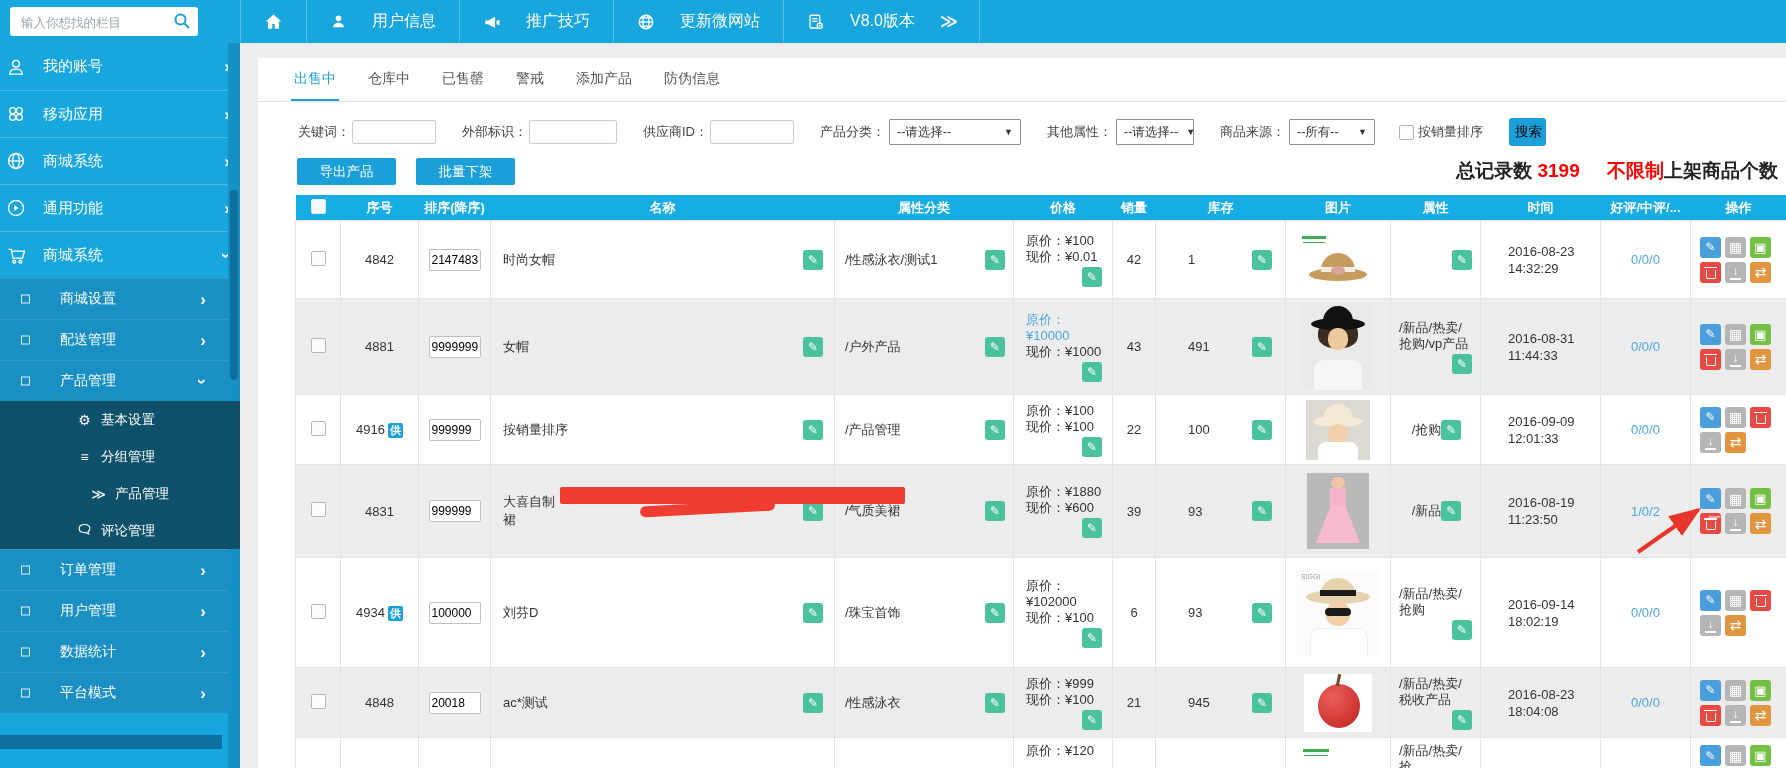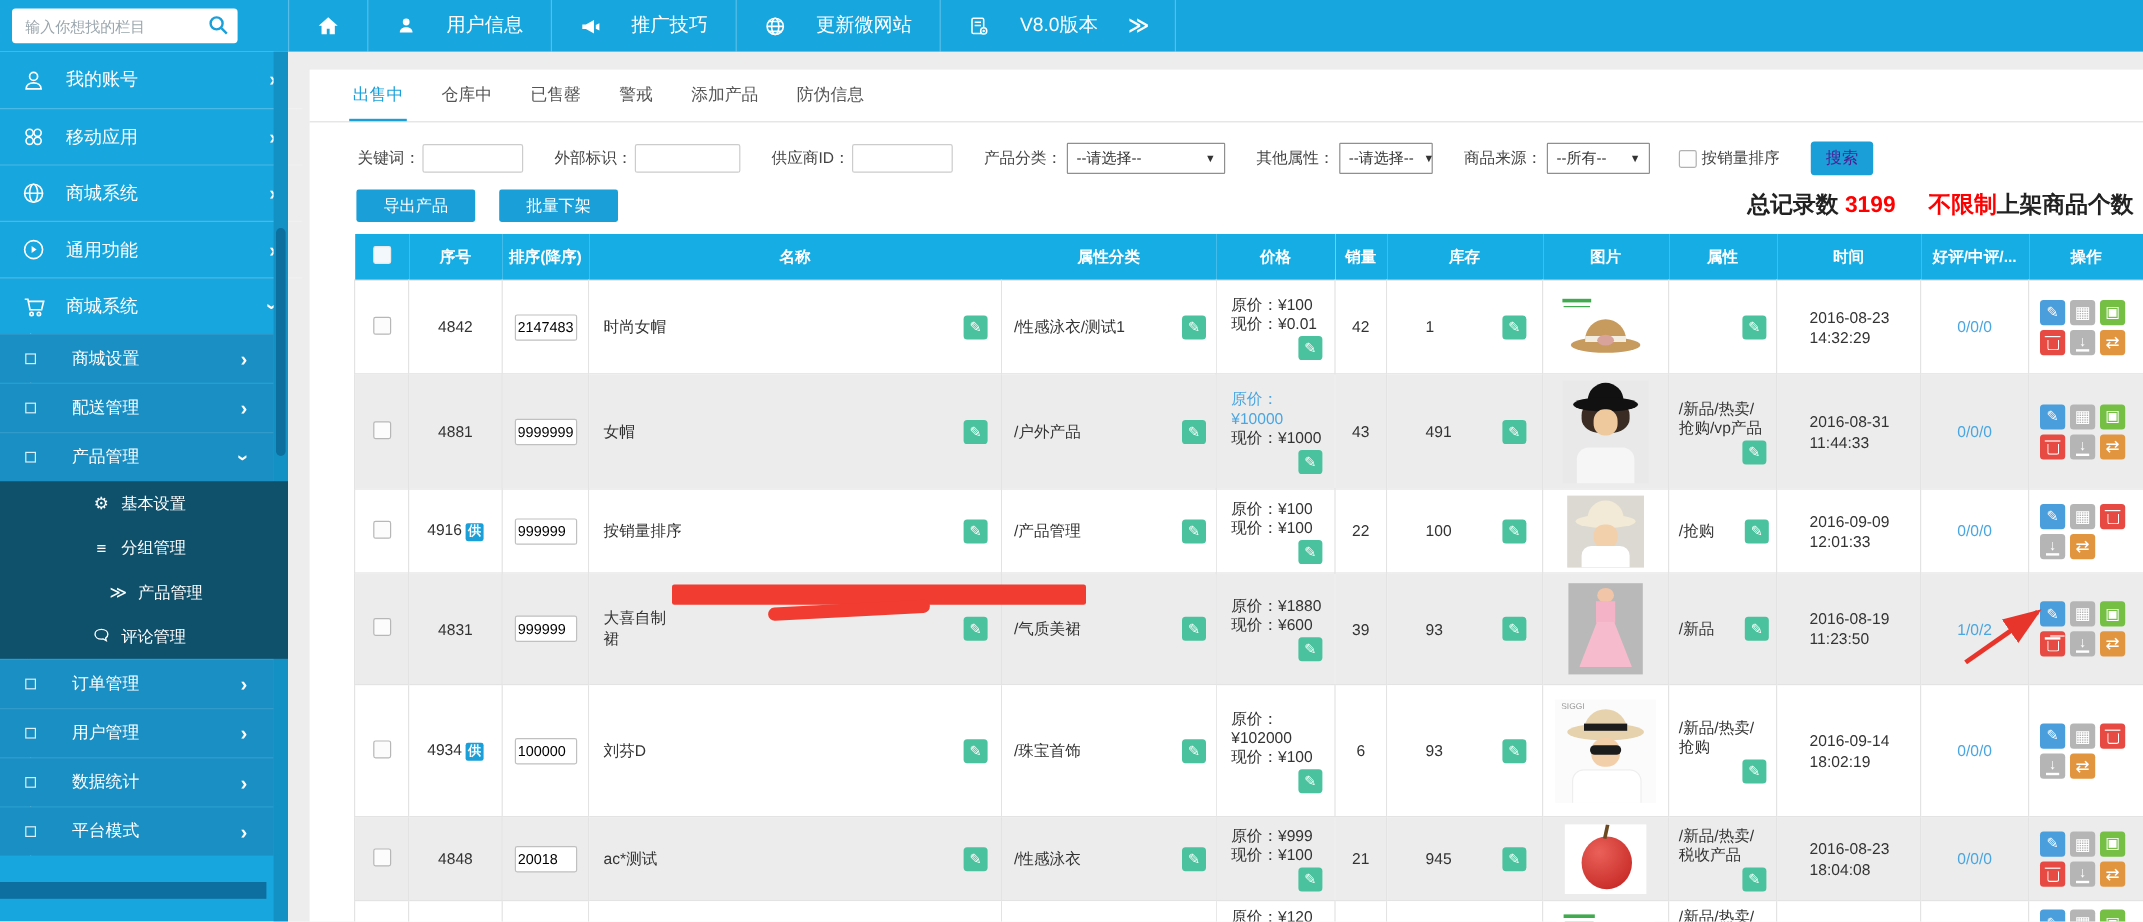--- a/index.html
+++ b/index.html
@@ -13,21 +13,21 @@
 .sb-search .mag{position:absolute;right:7px;top:5px;}
 .nav{position:absolute;left:240px;top:0;height:43px;display:flex;}
 .nav-item{display:flex;align-items:center;padding:0 23px;color:#fff;font-size:16px;gap:25px;cursor:pointer;border-left:1px solid rgba(255,255,255,.28);}
 .nav-item:last-child{border-right:1px solid rgba(255,255,255,.28);}
 .nav-item svg{display:block;}
 .nav-suffix{font-size:17px;font-weight:bold;letter-spacing:-2px;}
 
 .sidebar{position:absolute;left:0;top:43px;width:240px;bottom:0;background:#18a6de;z-index:20;}
 .sb-track{position:absolute;right:0;top:0;bottom:0;width:12px;background:#1391c5;}
 .sb-thumb{position:absolute;right:2px;top:147px;width:8px;height:190px;background:#0c6f9e;border-radius:4px;}
-.sb-item{height:47px;display:flex;align-items:center;color:#fff;font-size:15px;cursor:pointer;position:relative;padding-left:17px;width:252px;box-sizing:border-box;border-top:1px solid rgba(255,255,255,.22);}
+.sb-item{height:47px;display:flex;align-items:center;color:#fff;font-size:15px;cursor:pointer;position:relative;padding-left:5px;width:252px;box-sizing:border-box;border-top:1px solid rgba(255,255,255,.22);}
 .sb-item.first{border-top:none;}
 .ic{width:22px;height:22px;margin-right:16px;display:flex;align-items:center;justify-content:center;flex:none;}
 .chev{position:absolute;right:22px;font-size:17px;line-height:1;color:#fff;font-weight:bold;}
 .chev.down{transform:rotate(90deg);}
 .tree{position:relative;}
 .tree::before{content:"";position:absolute;left:25px;top:0;bottom:0;border-left:1px dashed rgba(255,255,255,.65);}
 .sb-sub{height:41px;background:#1a8fc4;display:flex;align-items:center;padding-left:60px;color:#fff;font-size:14px;position:relative;cursor:pointer;width:228px;box-sizing:border-box;border-top:1px solid rgba(255,255,255,.10);}
 .sb-sub::before{content:"";position:absolute;left:21px;top:50%;width:7px;height:7px;border:1px solid rgba(255,255,255,.85);transform:translateY(-50%);background:#1a8fc4;z-index:1;}
 .sb-dark{background:#0f506b;width:240px;position:relative;z-index:2;}
 .sb-d-item{height:37px;display:flex;align-items:center;color:#fff;font-size:13.5px;padding-left:76px;cursor:pointer;gap:8px;}
@@ -40,49 +40,49 @@
 .tabs{height:43px;border-bottom:1px solid #e0e0e0;display:flex;align-items:stretch;padding-left:33px;}
 .tab{display:flex;align-items:center;margin-right:26px;font-size:14px;color:#555;cursor:pointer;border-bottom:2px solid transparent;padding:0 3px;box-sizing:border-box;}
 .tab.active{color:#1b9fd8;border-bottom-color:#1b9fd8;}
 .filters{margin:16px 0 0 40px;display:flex;align-items:center;font-size:13px;color:#444;height:28px;white-space:nowrap;}
 .flab{margin-left:26px;}
 .flab.firstlab{margin-left:0;}
 .f-in{width:84px;height:24px;border:1px solid #ccc;border-radius:2px;margin-left:2px;outline:none;box-sizing:border-box;}
 .f-sel{height:26px;border:1px solid #8f8f8f;border-radius:1px;margin-left:4px;display:inline-flex;align-items:center;justify-content:space-between;padding:0 7px;font-size:12.5px;color:#333;box-sizing:border-box;cursor:pointer;background:#fff;}
 .f-sel .car{font-size:9px;margin-left:8px;}
 .f-cb{width:13px;height:13px;border:1px solid #b0b0b0;background:#fdfdfd;display:inline-block;vertical-align:-2px;margin:0 4px 0 24px;border-radius:2px;cursor:pointer;}
-.btn-search{margin-left:26px;width:52px;height:28px;background:#1b9fd8;color:#4c1d95;border:none;border-radius:3px;font-size:13.5px;cursor:pointer;font-family:Liberation Serif, serif;}
+.btn-search{margin-left:26px;width:37px;height:28px;background:#1b9fd8;color:#000000;border:none;border-radius:3px;font-size:13.5px;cursor:pointer;font-family:Liberation Serif, serif;}
 .toolbar{margin:12px 0 0 39px;display:flex;gap:20px;}
 .btn-blue{width:99px;height:27px;background:#1b9fd8;color:#fff;font-size:13.5px;border:none;border-radius:2px;cursor:pointer;}
 .summary{position:absolute;right:8px;top:100px;font-size:19px;color:#222;font-weight:bold;}
 .summary .red{color:#ff0000;}
 .summary .grp2{margin-left:22px;}
 
 .tablewrap{margin:10px 0 0 37px;}
 table{border-collapse:collapse;table-layout:fixed;width:1491px;font-size:13px;color:#333;}
-thead th{background:#16ace4;color:#fff;height:38px;font-weight:bold;font-size:13px;padding:0;overflow:hidden;white-space:nowrap;margin-top:36px;}
+thead th{background:#16ace4;color:#fff;height:25px;font-weight:bold;font-size:13px;padding:0;overflow:hidden;white-space:nowrap;margin-top:36px;}
 td{border:1px solid #e3e3e3;padding:0;vertical-align:middle;overflow:hidden;background:#fff;}
 tr.gray td{background:#ececec;}
 tr.vtop td{vertical-align:top;padding-top:5px;}
 .cb{width:13px;height:13px;border:1px solid #b7b7b7;background:#fcfcfc;border-radius:2px;display:inline-block;cursor:pointer;}
 .cb.hd{border-color:#e8e8e8;background:#f2f8fb;}
 .c-sel,.c-seq,.c-sort,.c-sales,.c-img,.c-rate{text-align:center;}
 .gong{display:inline-block;min-width:15px;height:15px;line-height:15px;background:#1b9fd8;color:#fff;font-size:11px;text-align:center;border-radius:2px;margin-left:3px;font-weight:bold;}
 .sort-in{width:46px;height:20px;border:1px solid #c0c0c0;border-radius:2px;font-size:12px;padding:0 2px;text-align:left;outline:none;box-sizing:content-box;}
 .c-name{position:relative;padding:0 42px 0 12px;}
 .c-name .gedit{position:absolute;right:11px;top:50%;margin-top:-10px;}
 .c-cat{position:relative;padding:0 34px 0 10px;}
 .c-cat .gedit{position:absolute;right:8px;top:50%;margin-top:-10px;}
 .c-price{padding:4px 8px 4px 12px;line-height:16px;}
 .tblue{color:#4aa6e0;}
 .ir{text-align:right;padding-right:2px;margin-top:2px;height:20px;}
 .c-stock{position:relative;padding-left:32px;}
 .c-stock .gedit{position:absolute;right:13px;top:50%;margin-top:-10px;}
 .c-attr{padding:3px 6px 3px 8px;line-height:16px;}
-.attr-flex{display:flex;align-items:center;justify-content:space-between;}
+.attr-flex{display:flex;align-items:center;justify-content:center;}
 .attr-icononly{text-align:right;padding-right:2px;}
 .c-time{padding-left:27px;line-height:17px;}
 .c-rate{color:#4aa6e0;cursor:pointer;}
 .c-ops{padding-left:7px;}
 .ops{display:flex;flex-wrap:wrap;width:80px;}
 .gedit{width:20px;height:20px;background:#4ac29d;border-radius:3px;color:#fff;display:inline-flex;align-items:center;justify-content:center;font-size:12px;cursor:pointer;flex:none;}
 .op{width:21px;height:21px;border-radius:3px;color:#fff;font-size:12px;display:flex;align-items:center;justify-content:center;margin:2px;position:relative;cursor:pointer;flex:none;}
 .op-edit{background:#4a9edc;}
 .op-qr{background:#b5b5b5;font-size:14px;}
 .op-shield{background:#74bf44;font-size:13px;}

